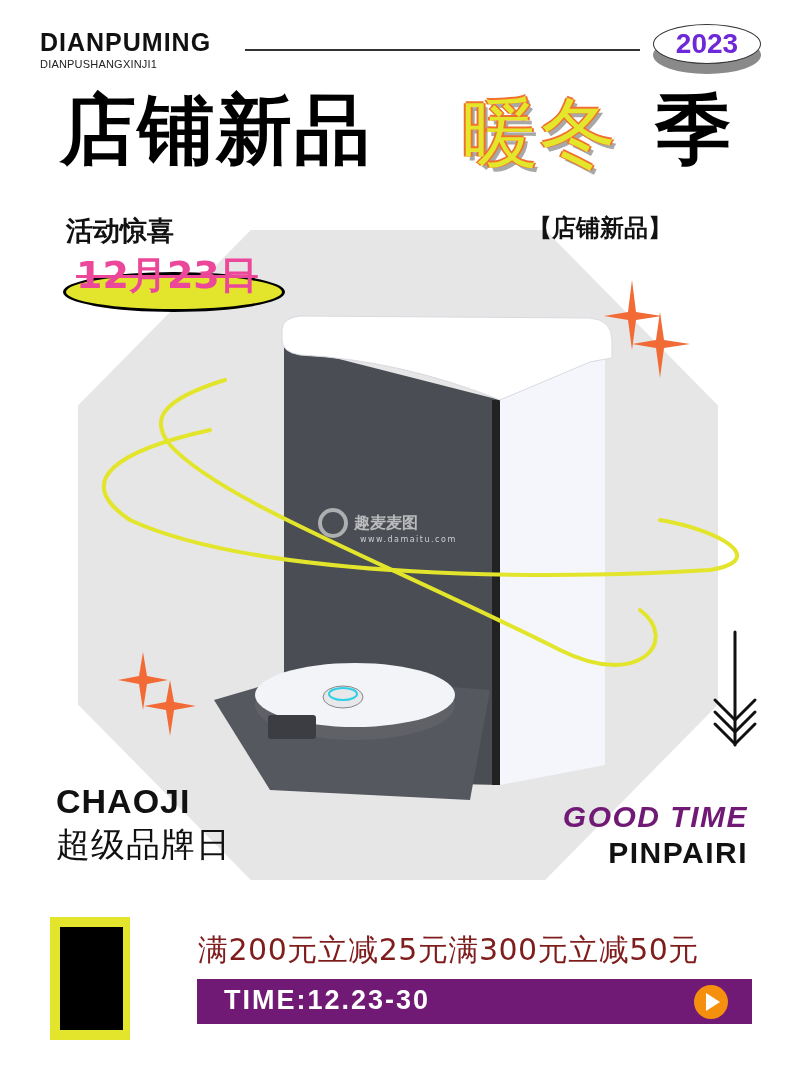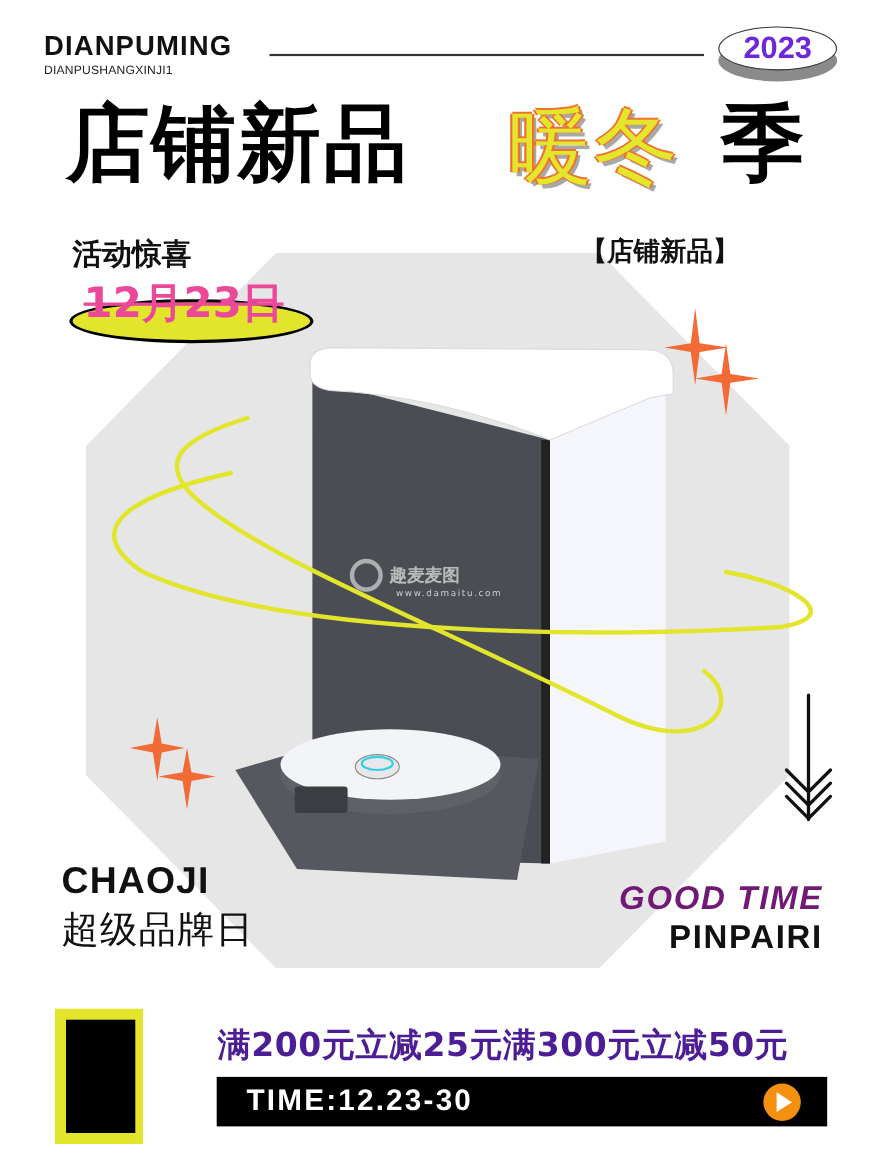--- a/index.html
+++ b/index.html
@@ -32,22 +32,22 @@
   .wm-text { font-size: 16px; font-weight: 900; color: #e0e0e0; }
   .wm-url { position: absolute; left: 360px; top: 535px; font-size: 8px; color: #cfcfcf; letter-spacing: 1.5px; }
 
   .left-en { position: absolute; left: 56px; top: 782px; font-size: 34px; font-weight: 700; color: #111; letter-spacing: 1px; font-family: "Liberation Sans", sans-serif; }
   .left-cn { position: absolute; left: 56px; top: 822px; font-size: 34px; font-weight: 500; color: #111; letter-spacing: 1px; }
   .right-en1 { position: absolute; right: 52px; top: 800px; font-size: 30px; font-weight: 900; color: #701a75; letter-spacing: 1.5px; font-family: "Liberation Sans", sans-serif; font-style: italic; }
   .right-en2 { position: absolute; right: 52px; top: 836px; font-size: 30px; font-weight: 900; color: #111; letter-spacing: 1.5px; font-family: "Liberation Sans", sans-serif; }
 
   .black-box { position: absolute; left: 50px; top: 917px; width: 80px; height: 123px; background: #e2e52b; padding: 10px 7px 10px 10px; }
   .black-box-inner { width: 100%; height: 100%; background: #000; }
-  .offer { position: absolute; left: 198px; top: 930px; font-size: 30px; font-weight: 700; color: #4c1d95; letter-spacing: 0.5px; }
-  .bar { position: absolute; left: 197px; top: 979px; width: 555px; height: 45px; background: #000000; }
+  .offer { position: absolute; left: 198px; top: 930px; font-size: 30px; font-weight: 400; color: #7f1d1d; letter-spacing: 0.5px; }
+  .bar { position: absolute; left: 197px; top: 979px; width: 555px; height: 45px; background: #701a75; }
   .bar-time { position: absolute; left: 27px; top: 6px; font-size: 27px; font-weight: 700; color: #fff; letter-spacing: 2px; font-family: "Liberation Sans", sans-serif; }
   .bar-gift { position: absolute; left: 315px; top: 6px; font-size: 26px; font-weight: 700; color: #fff; }
   .play { position: absolute; left: 497px; top: 6px; width: 34px; height: 34px; border-radius: 50%; background: #f5900f; display: flex; align-items: center; justify-content: center; }
   .play::after { content: ""; display: block; width: 0; height: 0; border-left: 14px solid #fff; border-top: 9px solid transparent; border-bottom: 9px solid transparent; margin-left: 4px; }
 </style>
 </head>
 <body>
 
 <div class="brand">DIANPUMING</div>
 <div class="brand-sub">DIANPUSHANGXINJI1</div>

